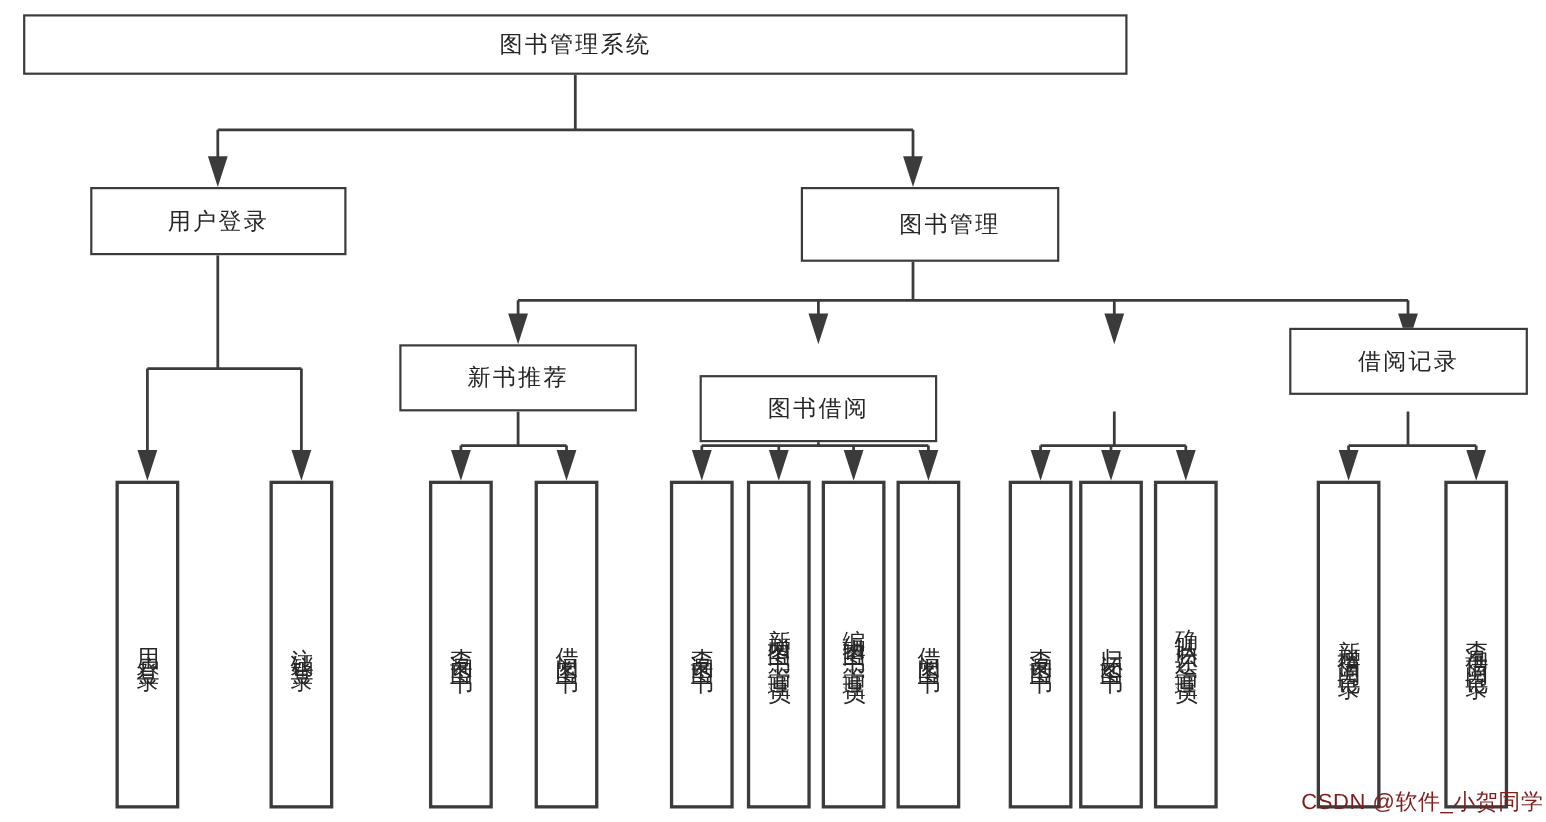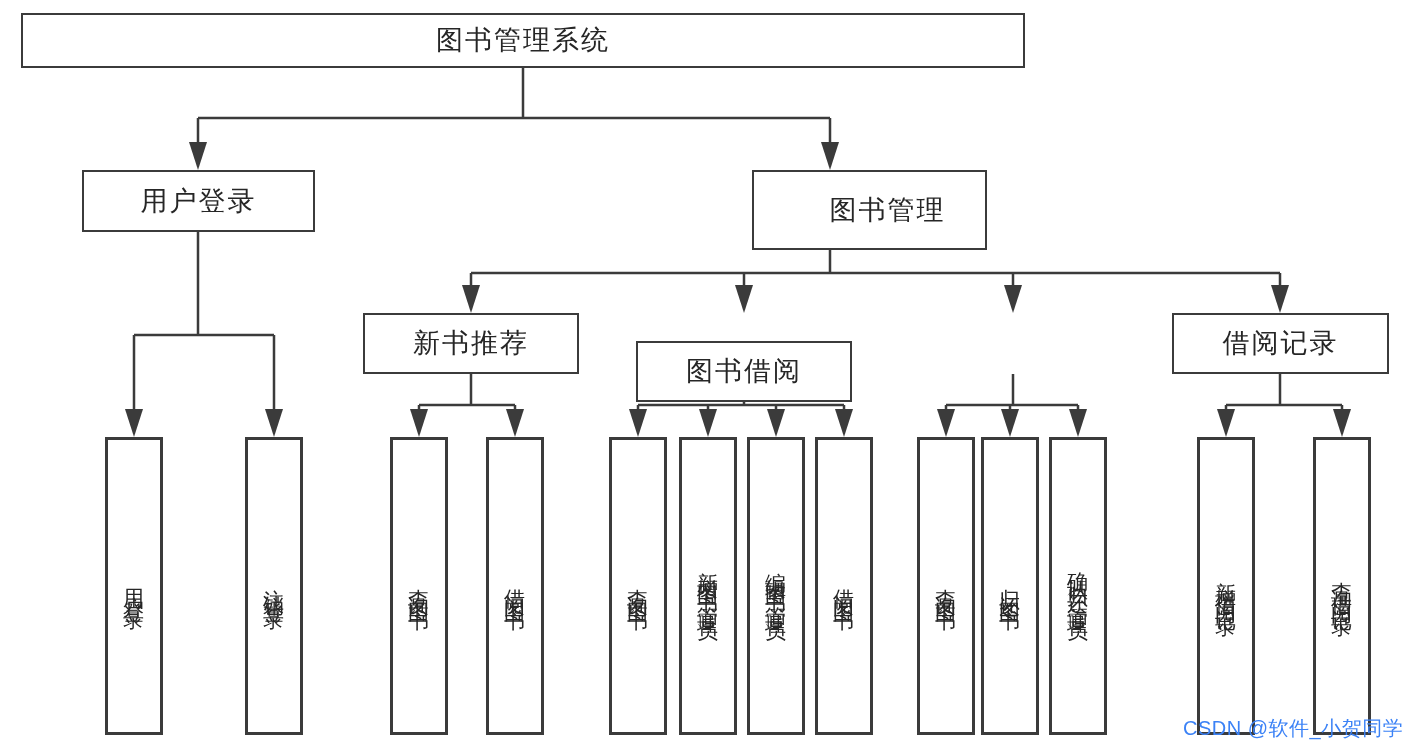--- a/index.html
+++ b/index.html
@@ -25,43 +25,43 @@
     position: absolute;
     box-sizing: border-box;
     background: #ffffff;
     border: 2px solid #3b3b3b;
     display: flex;
     align-items: center;
     justify-content: center;
     text-align: center;
   }
   .node .hlabel {
-    font-size: 27px;
+    font-size: 21px;
     letter-spacing: 2px;
     white-space: nowrap;
     line-height: 1;
   }
   .node.leaf { border-width: 3px; }
   .node.leaf .vtext {
     writing-mode: vertical-rl;
     text-orientation: mixed;
     font-size: 21px;
     letter-spacing: 7px;
     line-height: 1;
     white-space: nowrap;
   }
 
   
   .n-root  { left: 21px;   top: 13px;  width: 1004px; height: 55px; }
   .n-login { left: 82px;   top: 170px; width: 233px;  height: 62px; }
-  .n-mgmt  { left: 752px;  top: 170px; width: 235px;  height: 80px; padding-left: 36px; }
+  .n-mgmt  { left: 728px;  top: 170px; width: 235px;  height: 68px; padding-left: 36px; }
   .n-rec   { left: 363px;  top: 313px; width: 216px;  height: 61px; }
   .n-bor   { left: 636px;  top: 313px; width: 216px;  height: 61px; margin-top: 28px; }
   .n-cur   { left: 905px;  top: 313px; width: 216px;  height: 61px; }
-  .n-his   { left: 1172px; top: 313px; width: 217px;  height: 61px; }
+  .n-his   { left: 1172px; top: 298px; width: 217px;  height: 61px; }
 
   
   .node.leaf { top: 437px; width: 58px; height: 298px; }
   .l-ulogin   { left: 105px; }
   .l-ulogout  { left: 245px; }
   .l-recq     { left: 390px; }
   .l-recb     { left: 486px; }
   .l-borq     { left: 609px; }
   .l-boradd   { left: 679px; }
   .l-boredit  { left: 747px; }
@@ -70,21 +70,21 @@
   .l-curret   { left: 981px; }
   .l-curconf  { left: 1049px; }
   .l-hisadd   { left: 1197px; }
   .l-hisq     { left: 1313px; }
 
   .watermark {
     position: absolute;
     left: 1183px;
     top: 715px;
     font-size: 20px;
-    color: #3b82f6;
+    color: #7f1d1d;
     white-space: nowrap;
     letter-spacing: 0.5px;
     background: transparent;
   }
 </style>
 </head>
 <body>
 
 <div class="stage">
 

